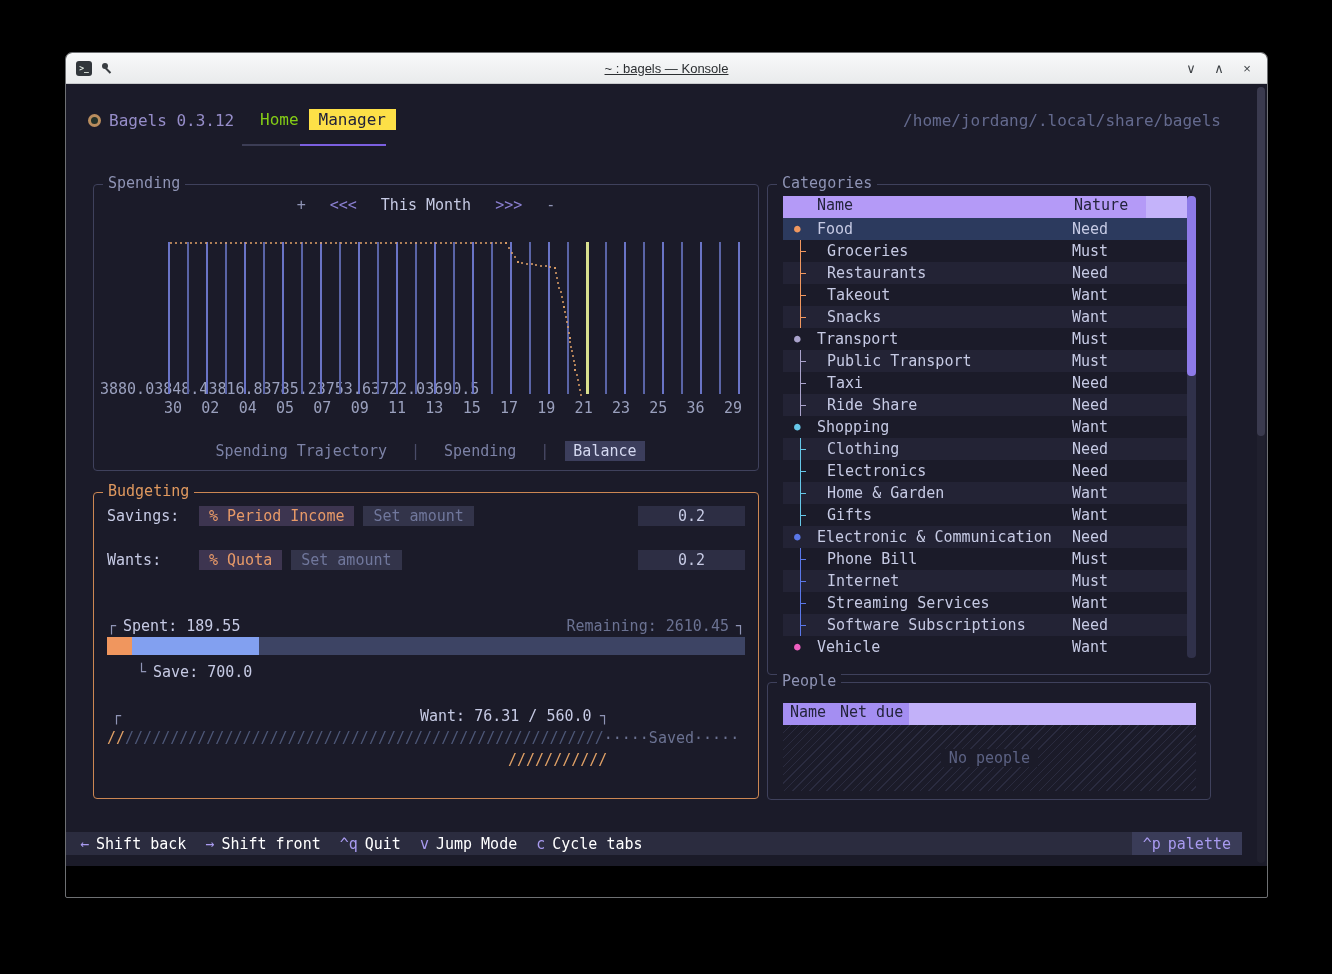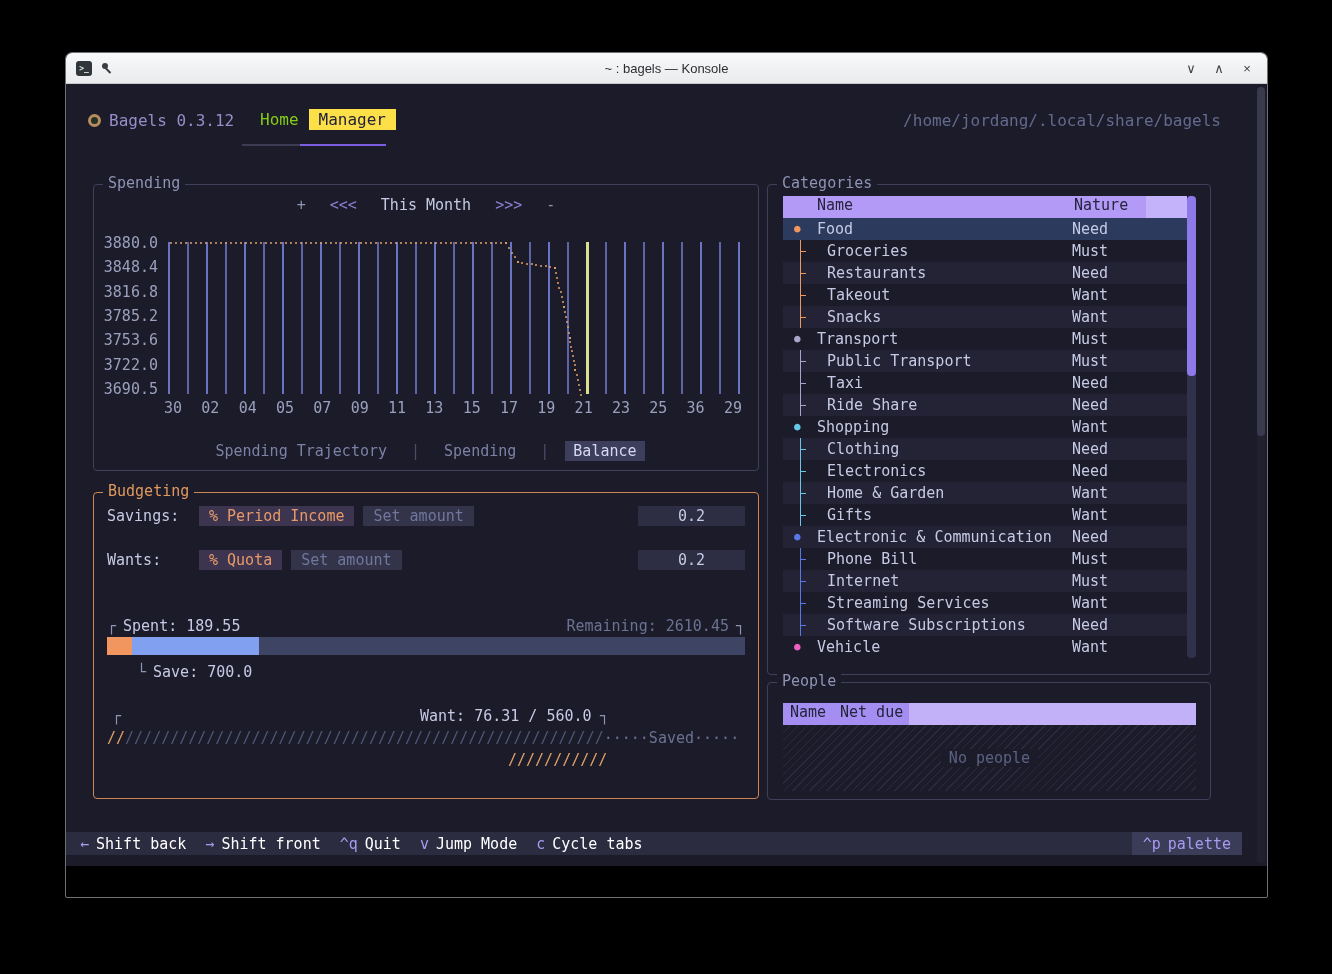--- a/index.html
+++ b/index.html
@@ -11,21 +11,21 @@
           box-shadow:0 10px 32px rgba(0,0,0,.7);box-sizing:border-box;}
   .titlebar{height:30px;background:linear-gradient(#f8f9fa,#e9ebec);position:relative;
             display:flex;align-items:center;border-bottom:1px solid #c8cacc;
             font-family:"Liberation Sans",sans-serif;}
   .tb-icons{display:flex;align-items:center;gap:8px;margin-left:10px;}
   .term-ic{width:16px;height:15px;background:#31363b;border-radius:3px;color:#e8f0e8;
            font:bold 8px "DejaVu Sans Mono",monospace;display:flex;align-items:center;justify-content:center;}
   .pin-ic{width:14px;height:14px;position:relative;}
   .pin-ic .head{position:absolute;left:2px;top:2px;width:6px;height:6px;border-radius:50%;background:#3a3e42;}
   .pin-ic .stem{position:absolute;left:7px;top:6px;width:2px;height:7px;background:#3a3e42;transform:rotate(-45deg);}
-  .tb-title{position:absolute;left:0;right:0;text-align:center;font-size:13px;color:#2b2e31;}
+  .tb-title{position:absolute;left:0;right:0;text-align:center;font-size:13px;color:#2b2e31;text-decoration:underline;}
   .tb-buttons{margin-left:auto;display:flex;align-items:center;gap:4px;margin-right:8px;z-index:2;}
   .tb-btn{width:24px;height:22px;display:flex;align-items:center;justify-content:center;
           color:#3f4347;font-size:13px;cursor:default;}
   .menubar{height:32px;background:#eff0f1;display:flex;align-items:center;padding:0 8px;
            border-bottom:1px solid #d7d8d9;font-family:"Liberation Sans",sans-serif;font-size:14px;color:#2b2e31;}
   .menu-item{padding:4px 9px;border-radius:3px;}
   
   .terminal{position:relative;height:782px;background:#1b1b29;color:#c6cae4;font-size:15px;}
   .term-scroll{position:absolute;right:2px;top:3px;bottom:3px;width:8px;background:#20202e;border-radius:4px;}
   .term-scroll .thumb{width:100%;height:45%;background:#3a3a4e;border-radius:4px;}
@@ -42,21 +42,21 @@
   .app-path{position:absolute;top:27px;right:46px;font-size:16px;color:#646a8e;}
   
   .panel{position:absolute;border:1px solid #3f415c;border-radius:4px;background:#1b1b29;box-sizing:border-box;}
   .panel-title{position:absolute;top:-11px;left:9px;background:#1b1b29;padding:0 5px;font-size:15px;color:#8f94b5;}
   .panel.focus{border-color:#cc8753;}
   .panel.focus .panel-title{color:#e0995f;}
   
   #spending{left:27px;top:100px;width:666px;height:287px;}
   .sp-controls{position:absolute;top:11px;left:0;right:0;display:flex;justify-content:center;gap:24px;}
   .sp-pm{color:#8f94b5;}  .sp-arrow{color:#8a7fd0;}  .sp-period{color:#c6cae4;}
-  .chart-y{position:absolute;left:6px;top:49px;width:58px;height:164px;display:flex;flex-direction:column;
+  .chart-y{position:absolute;left:6px;top:49px;width:58px;height:164px;display:flex;flex-direction:row;
            justify-content:space-between;align-items:flex-end;color:#9aa0bd;}
   .chart-plot{position:absolute;left:70px;top:57px;width:578px;height:152px;}
   .bar{position:absolute;bottom:0;width:2px;background:#6a74c6;}
   .bar.alt{background:#5a64a6;}
   .bar.hl{background:#d9e08f;width:3px;}
   .tdot{position:absolute;width:2px;height:2px;border-radius:50%;background:#e2a267;}
   .chart-x{position:absolute;left:70px;top:214px;width:578px;display:flex;justify-content:space-between;color:#9aa0bd;}
   .sp-views{position:absolute;bottom:9px;left:0;right:0;display:flex;justify-content:center;gap:16px;align-items:center;}
   .view{color:#7c82a6;padding:1px 8px;}
   .view.active{background:#3c3e5c;color:#d4d8f0;}

